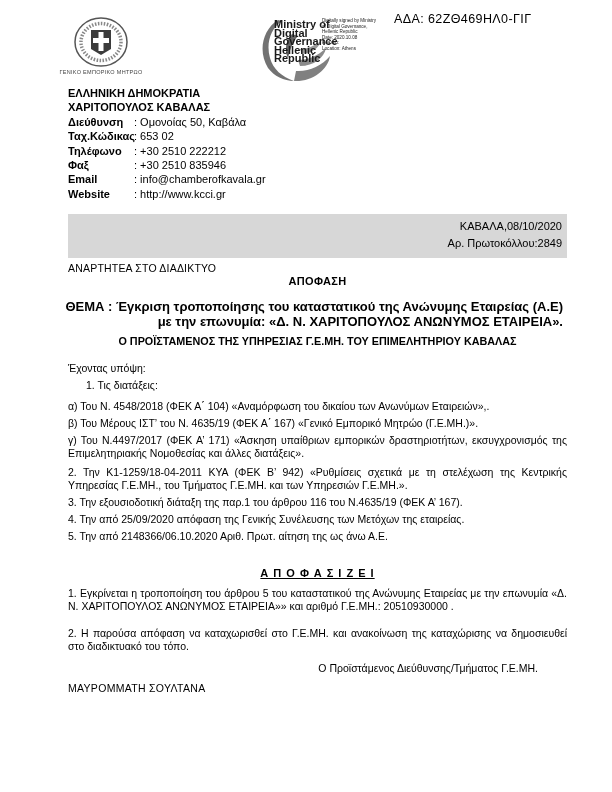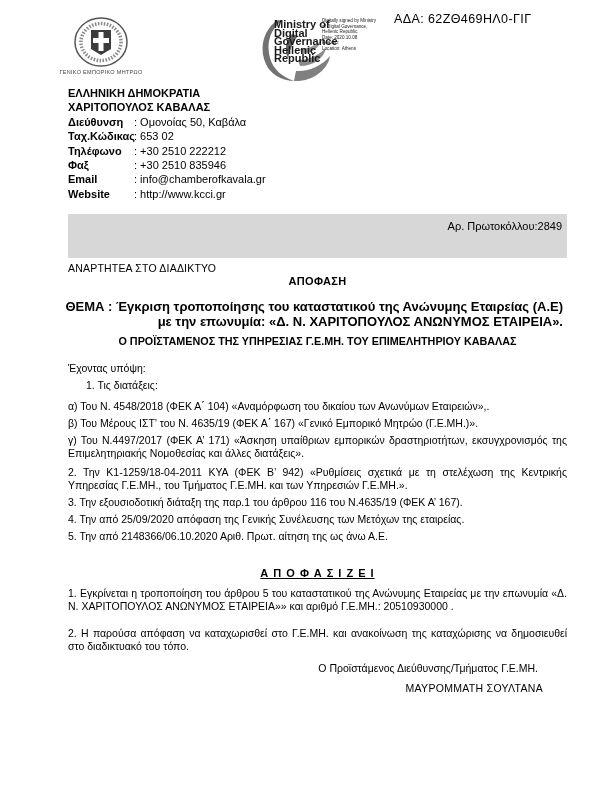--- a/index.html
+++ b/index.html
@@ -55,21 +55,21 @@
   .p-4{top:513px;}
   .p-5{top:530px;}
 
   .verdict{left:68px;top:567px;width:499px;text-align:center;font-size:11px;font-weight:bold;}
   .verdict span{text-decoration:underline;letter-spacing:1px;}
 
   .r-1{top:587px;}
   .r-2{top:627px;}
 
   .sign-title{left:68px;top:662px;width:470px;text-align:right;font-size:10.5px;}
-  .sign-name{left:68px;top:682px;width:475px;text-align:right;font-size:10.5px;letter-spacing:.3px;}
+  .sign-name{left:68px;top:682px;width:475px;font-size:10.5px;letter-spacing:.3px;}
 </style>
 </head>
 <body>
 
 <div class="page">
 
   <div class="abs ada">ΑΔΑ: 62ΖΘ469ΗΛ0-ΓΙΓ</div>
 
   <div class="abs emblem">
     <span>
@@ -132,20 +132,21 @@
       <span class="c-label">Email</span>
       <span class="c-value">: info@chamberofkavala.gr</span>
     </div>
     <div class="contact-row">
       <span class="c-label">Website</span>
       <span class="c-value">: http://www.kcci.gr</span>
     </div>
   </div>
 
   <div class="abs meta-box" style="background: rgb(215, 215, 215);">
+    <div>ΚΑΒΑΛΑ,08/10/2020</div>
     <div>Αρ. Πρωτοκόλλου:2849</div>
   </div>
 
   <div class="abs publish">ΑΝΑΡΤΗΤΕΑ ΣΤΟ ΔΙΑΔΙΚΤΥΟ</div>
 
   <div class="abs title">ΑΠΟΦΑΣΗ</div>
 
   <div class="abs subject">ΘΕΜΑ : Έγκριση τροποποίησης του καταστατικού της Ανώνυμης Εταιρείας (Α.Ε) με την επωνυμία: «Δ. Ν. ΧΑΡΙΤΟΠΟΥΛΟΣ ΑΝΩΝΥΜΟΣ ΕΤΑΙΡΕΙΑ».</div>
 
   <div class="abs body-p p-intro">Έχοντας υπόψη:</div>

